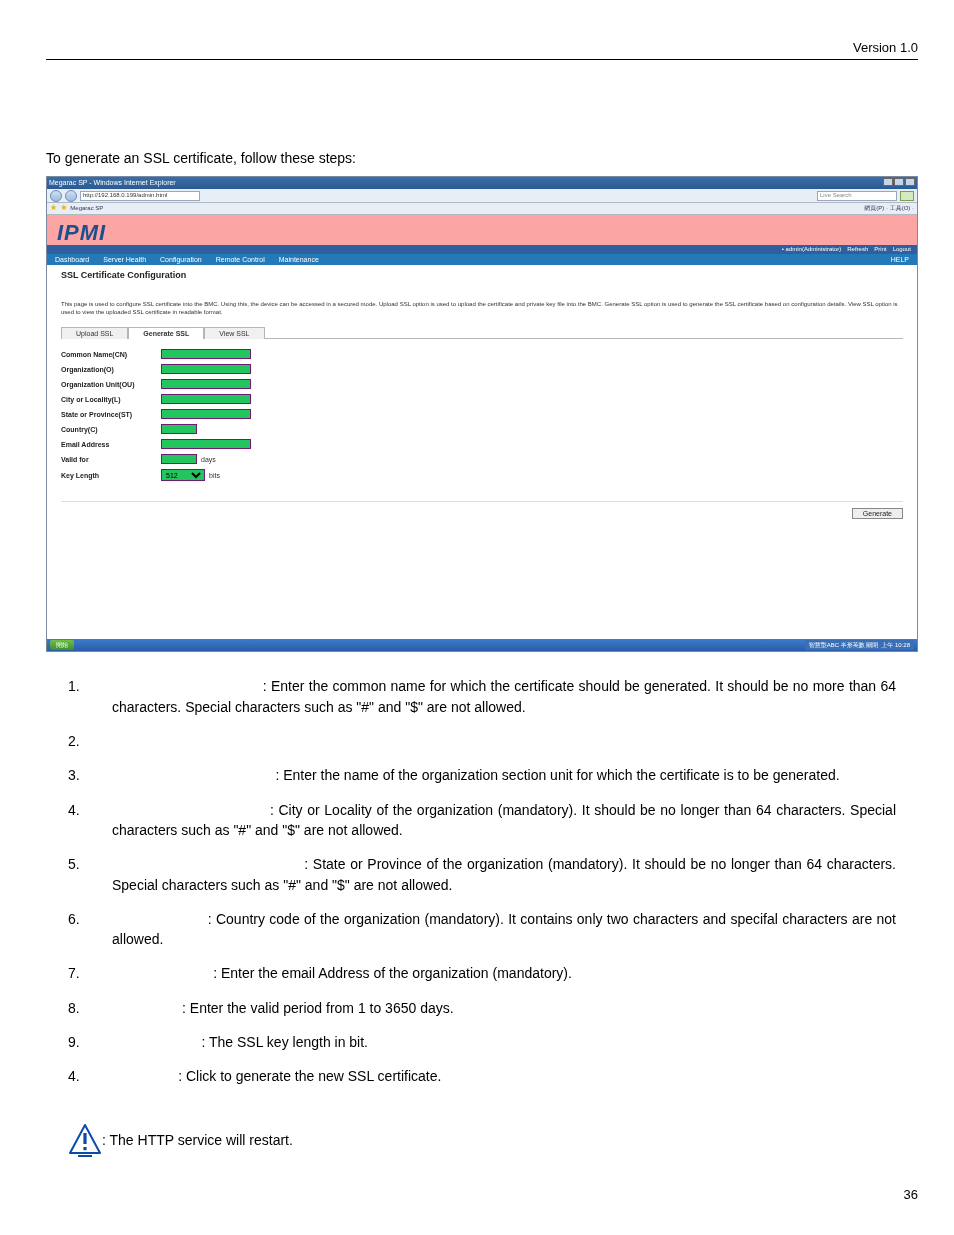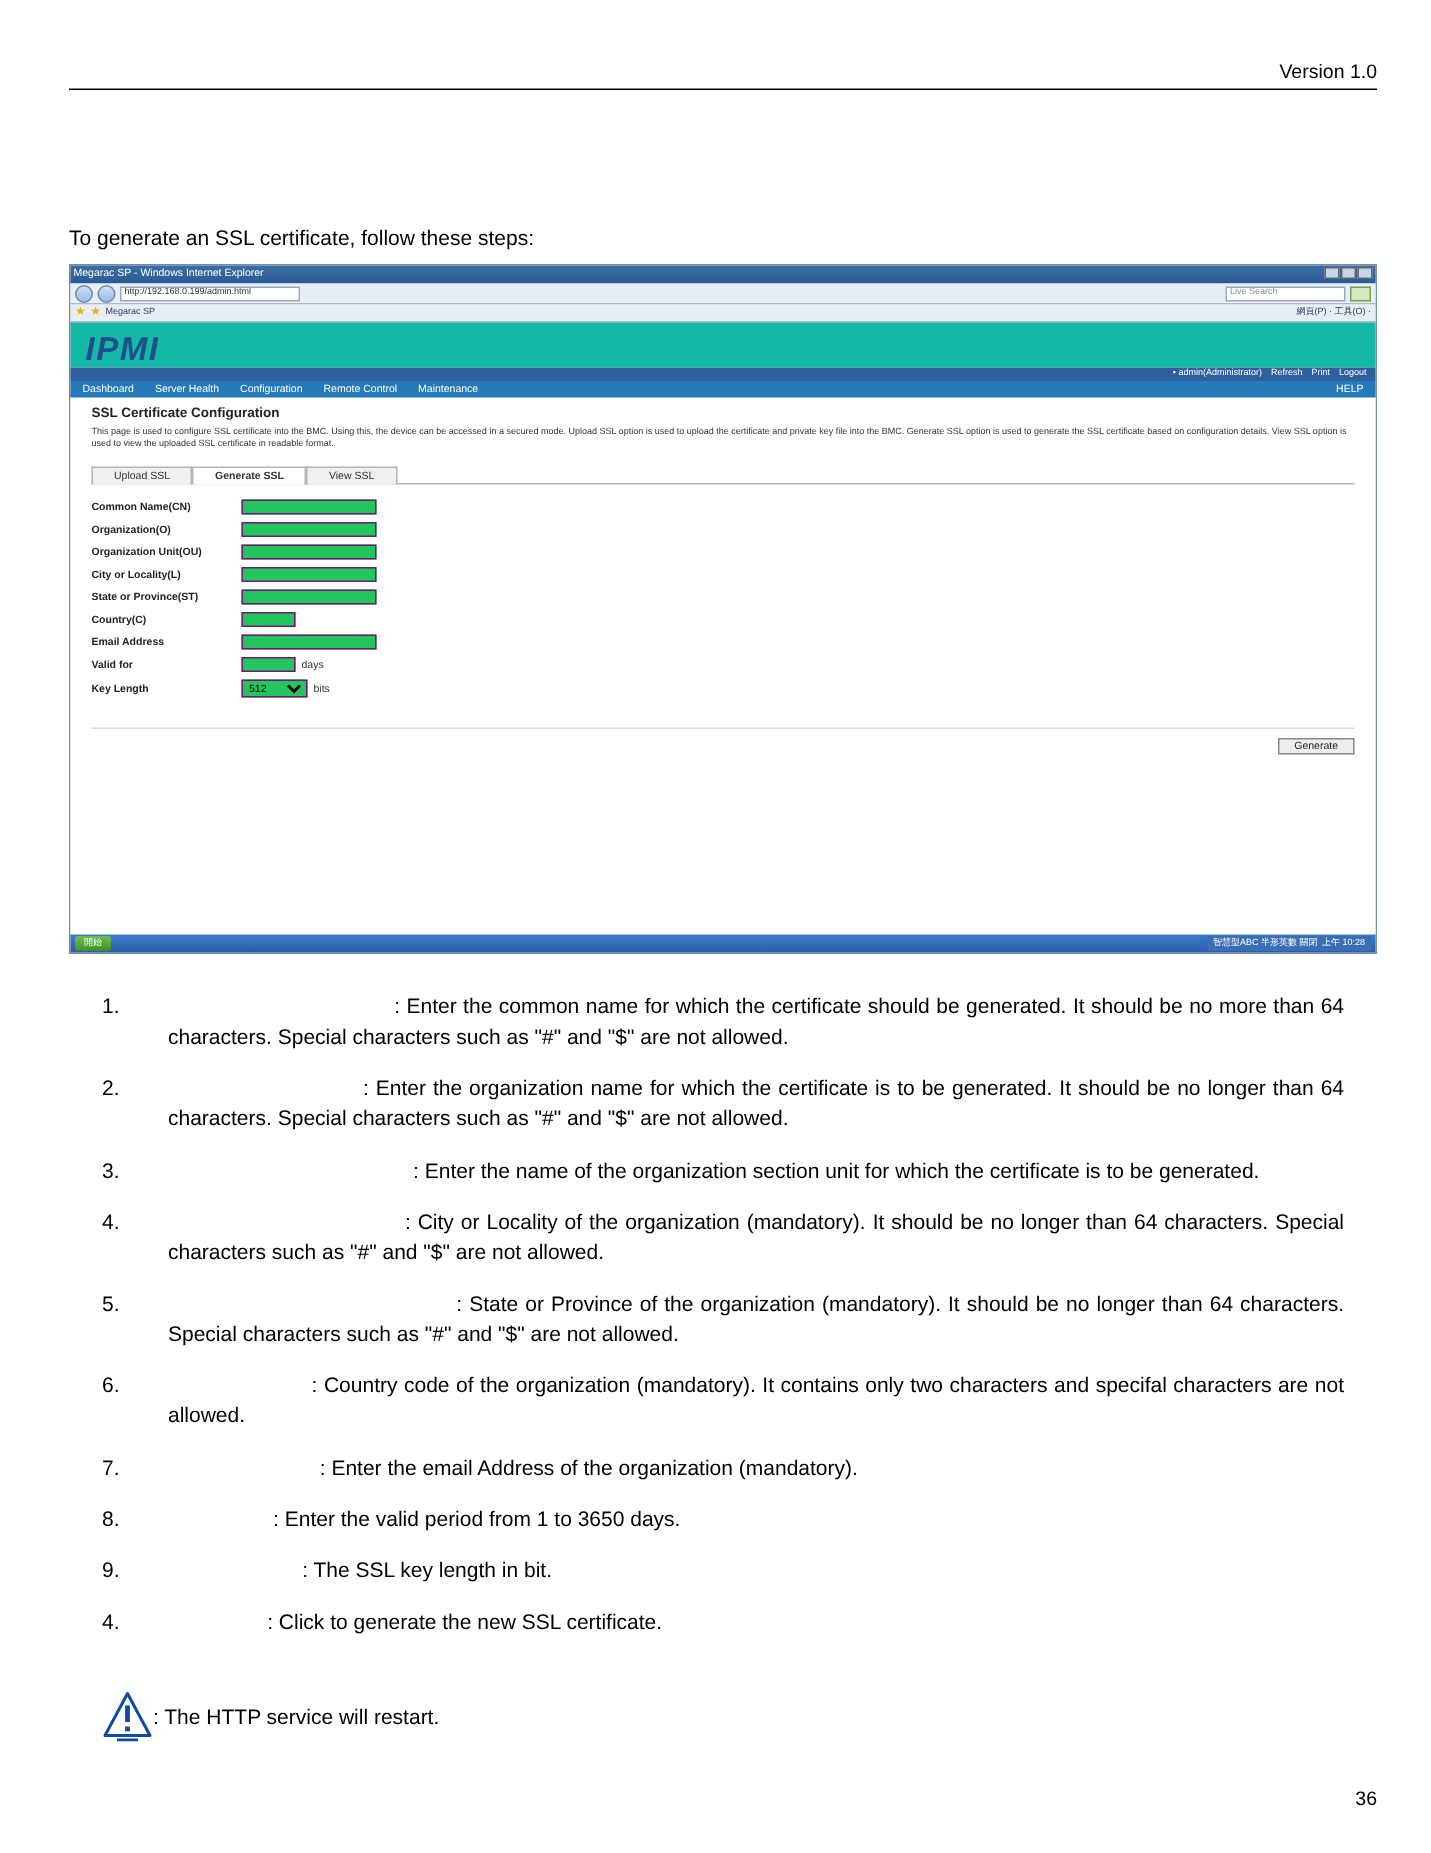--- a/index.html
+++ b/index.html
@@ -87,21 +87,21 @@
     background:#e8eef6;border-bottom:1px solid #b0b8c4;
     height:12px;display:flex;align-items:center;justify-content:space-between;
     padding:0 3px;font-size:6px;color:#335;
   }
   .ie-tabs .fav{display:flex;align-items:center;gap:3px;}
   .ie-tabs .star{color:#e6b400;font-size:8px;}
   .ie-tabs .tools{color:#335;}
 
   
   .ipmi-head{
-    background:#14b8a6;
+    background:#fca5a5;
     padding:6px 10px 0 10px;
   }
   .ipmi-logo{
     font-family: Arial, sans-serif;
     font-weight: 900;
     font-size: 22px;
     letter-spacing: 1px;
     color:#1e4e8c;
     font-style: italic;
   }
@@ -122,21 +122,21 @@
     position:relative;
   }
   .ipmi-menubar .help{
     position:absolute;right:8px;color:#fff;
   }
   .ipmi-content{
     background:#fff;
     padding:6px 14px 10px 14px;
   }
   .ipmi-section-title{
-    font-weight:bold;font-size:9px;color:#222;margin-bottom:4px;
+    font-weight:bold;font-size:9px;color:#222;margin-bottom:20px;
   }
   .ipmi-desc{
     font-size:6px;color:#333;margin-bottom:10px;line-height:1.2;
   }
   .ssl-tabs-wrap{
     border-bottom:1px solid #b6b6b6;
     display:flex;gap:0;margin-bottom:10px;
   }
   .ssl-tab{
     border:1px solid #b6b6b6;border-bottom:none;
@@ -335,21 +335,21 @@
 
   <div class="steps">
 
     <div class="step">
       <div class="num">1.</div>
       <div class="body"><span>&nbsp;&nbsp;&nbsp;&nbsp;&nbsp;&nbsp;&nbsp;&nbsp;&nbsp;&nbsp;&nbsp;&nbsp;&nbsp;&nbsp;&nbsp;&nbsp;&nbsp;&nbsp;&nbsp;&nbsp;&nbsp;&nbsp;&nbsp;&nbsp;&nbsp;&nbsp;&nbsp;&nbsp;&nbsp;&nbsp;&nbsp;&nbsp;&nbsp;&nbsp;&nbsp;</span><span>: Enter the common name for which the certificate should be generated.  It  should  be no more than 64 characters. Special characters such as "#" and "$" are not allowed.</span></div>
     </div>
 
     <div class="step">
       <div class="num">2.</div>
-      <div class="body"><span>&nbsp;&nbsp;&nbsp;&nbsp;&nbsp;&nbsp;&nbsp;&nbsp;&nbsp;&nbsp;&nbsp;&nbsp;&nbsp;&nbsp;&nbsp;&nbsp;&nbsp;&nbsp;&nbsp;&nbsp;&nbsp;&nbsp;&nbsp;&nbsp;&nbsp;&nbsp;&nbsp;&nbsp;</span><span>: Enter the organization name for which the certificate is to be generated. It should be no longer than 64 characters. Special characters such as "#" and "$" are not allowed.</span></div>
+      <div class="body"><span>&nbsp;&nbsp;&nbsp;&nbsp;&nbsp;&nbsp;&nbsp;&nbsp;&nbsp;&nbsp;&nbsp;&nbsp;&nbsp;&nbsp;&nbsp;&nbsp;&nbsp;&nbsp;&nbsp;&nbsp;&nbsp;&nbsp;&nbsp;&nbsp;&nbsp;&nbsp;&nbsp;&nbsp;</span></div>
     </div>
 
     <div class="step">
       <div class="num">3.</div>
       <div class="body"><span>&nbsp;&nbsp;&nbsp;&nbsp;&nbsp;&nbsp;&nbsp;&nbsp;&nbsp;&nbsp;&nbsp;&nbsp;&nbsp;&nbsp;&nbsp;&nbsp;&nbsp;&nbsp;&nbsp;&nbsp;&nbsp;&nbsp;&nbsp;&nbsp;&nbsp;&nbsp;&nbsp;&nbsp;&nbsp;&nbsp;&nbsp;&nbsp;&nbsp;&nbsp;&nbsp;&nbsp;&nbsp;&nbsp;&nbsp;&nbsp;&nbsp;&nbsp;</span><span>: Enter the name of the organization section unit for which the certificate is to be generated.</span></div>
     </div>
 
     <div class="step">
       <div class="num">4.</div>
       <div class="body"><span>&nbsp;&nbsp;&nbsp;&nbsp;&nbsp;&nbsp;&nbsp;&nbsp;&nbsp;&nbsp;&nbsp;&nbsp;&nbsp;&nbsp;&nbsp;&nbsp;&nbsp;&nbsp;&nbsp;&nbsp;&nbsp;&nbsp;&nbsp;&nbsp;&nbsp;&nbsp;&nbsp;&nbsp;&nbsp;&nbsp;&nbsp;&nbsp;&nbsp;&nbsp;</span><span>: City or Locality of the organization (mandatory). It should be no longer than 64 characters. Special characters such as "#" and "$" are not allowed.</span></div>

